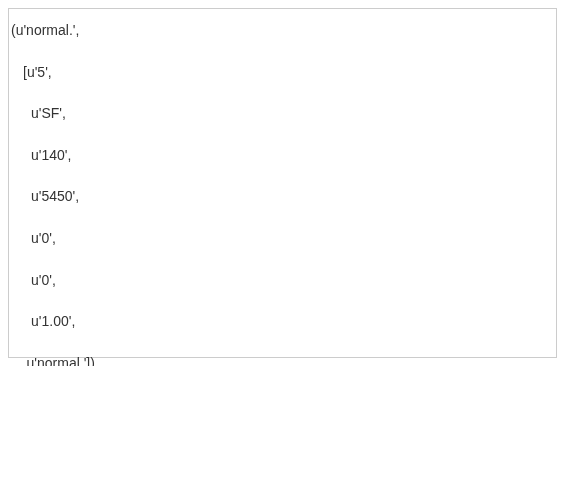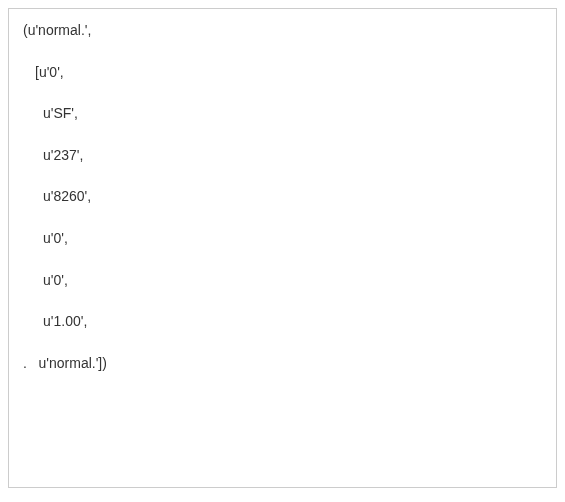--- a/index.html
+++ b/index.html
@@ -9,23 +9,23 @@
     }
     body {
       font-family: "Segoe UI", Tahoma, Arial, sans-serif;
       font-size: 14px;
       color: #333;
       background: #fff;
       padding: 8px;
     }
     .output-box {
       border: 1px solid #ccc;
-      padding: 12px 14px;
+      padding: 12px 2px;
       width: 549px;
-      height: 480px;
+      height: 350px;
       position: relative;
     }
     .line {
       line-height: 1.4;
       margin-bottom: 22px;
       white-space: pre;
     }
     .line:last-child {
       margin-bottom: 0;
     }
@@ -40,21 +40,21 @@
     }
     .last-line {
       padding-left: 0;
     }
   </style>
 </head>
 <body>
 
 <div class="output-box">
   <div class="line indent-0">(u'normal.',</div>
-  <div class="line indent-1">[u'0',</div>
+  <div class="line indent-1">[u'5',</div>
   <div class="line indent-2">u'SF',</div>
-  <div class="line indent-2">u'237',</div>
-  <div class="line indent-2">u'8260',</div>
+  <div class="line indent-2">u'140',</div>
+  <div class="line indent-2">u'5450',</div>
   <div class="line indent-2">u'0',</div>
   <div class="line indent-2">u'0',</div>
   <div class="line indent-2">u'1.00',</div>
   <div class="line last-line">.   u'normal.'])</div>
 </div>
 
 </body></html>

